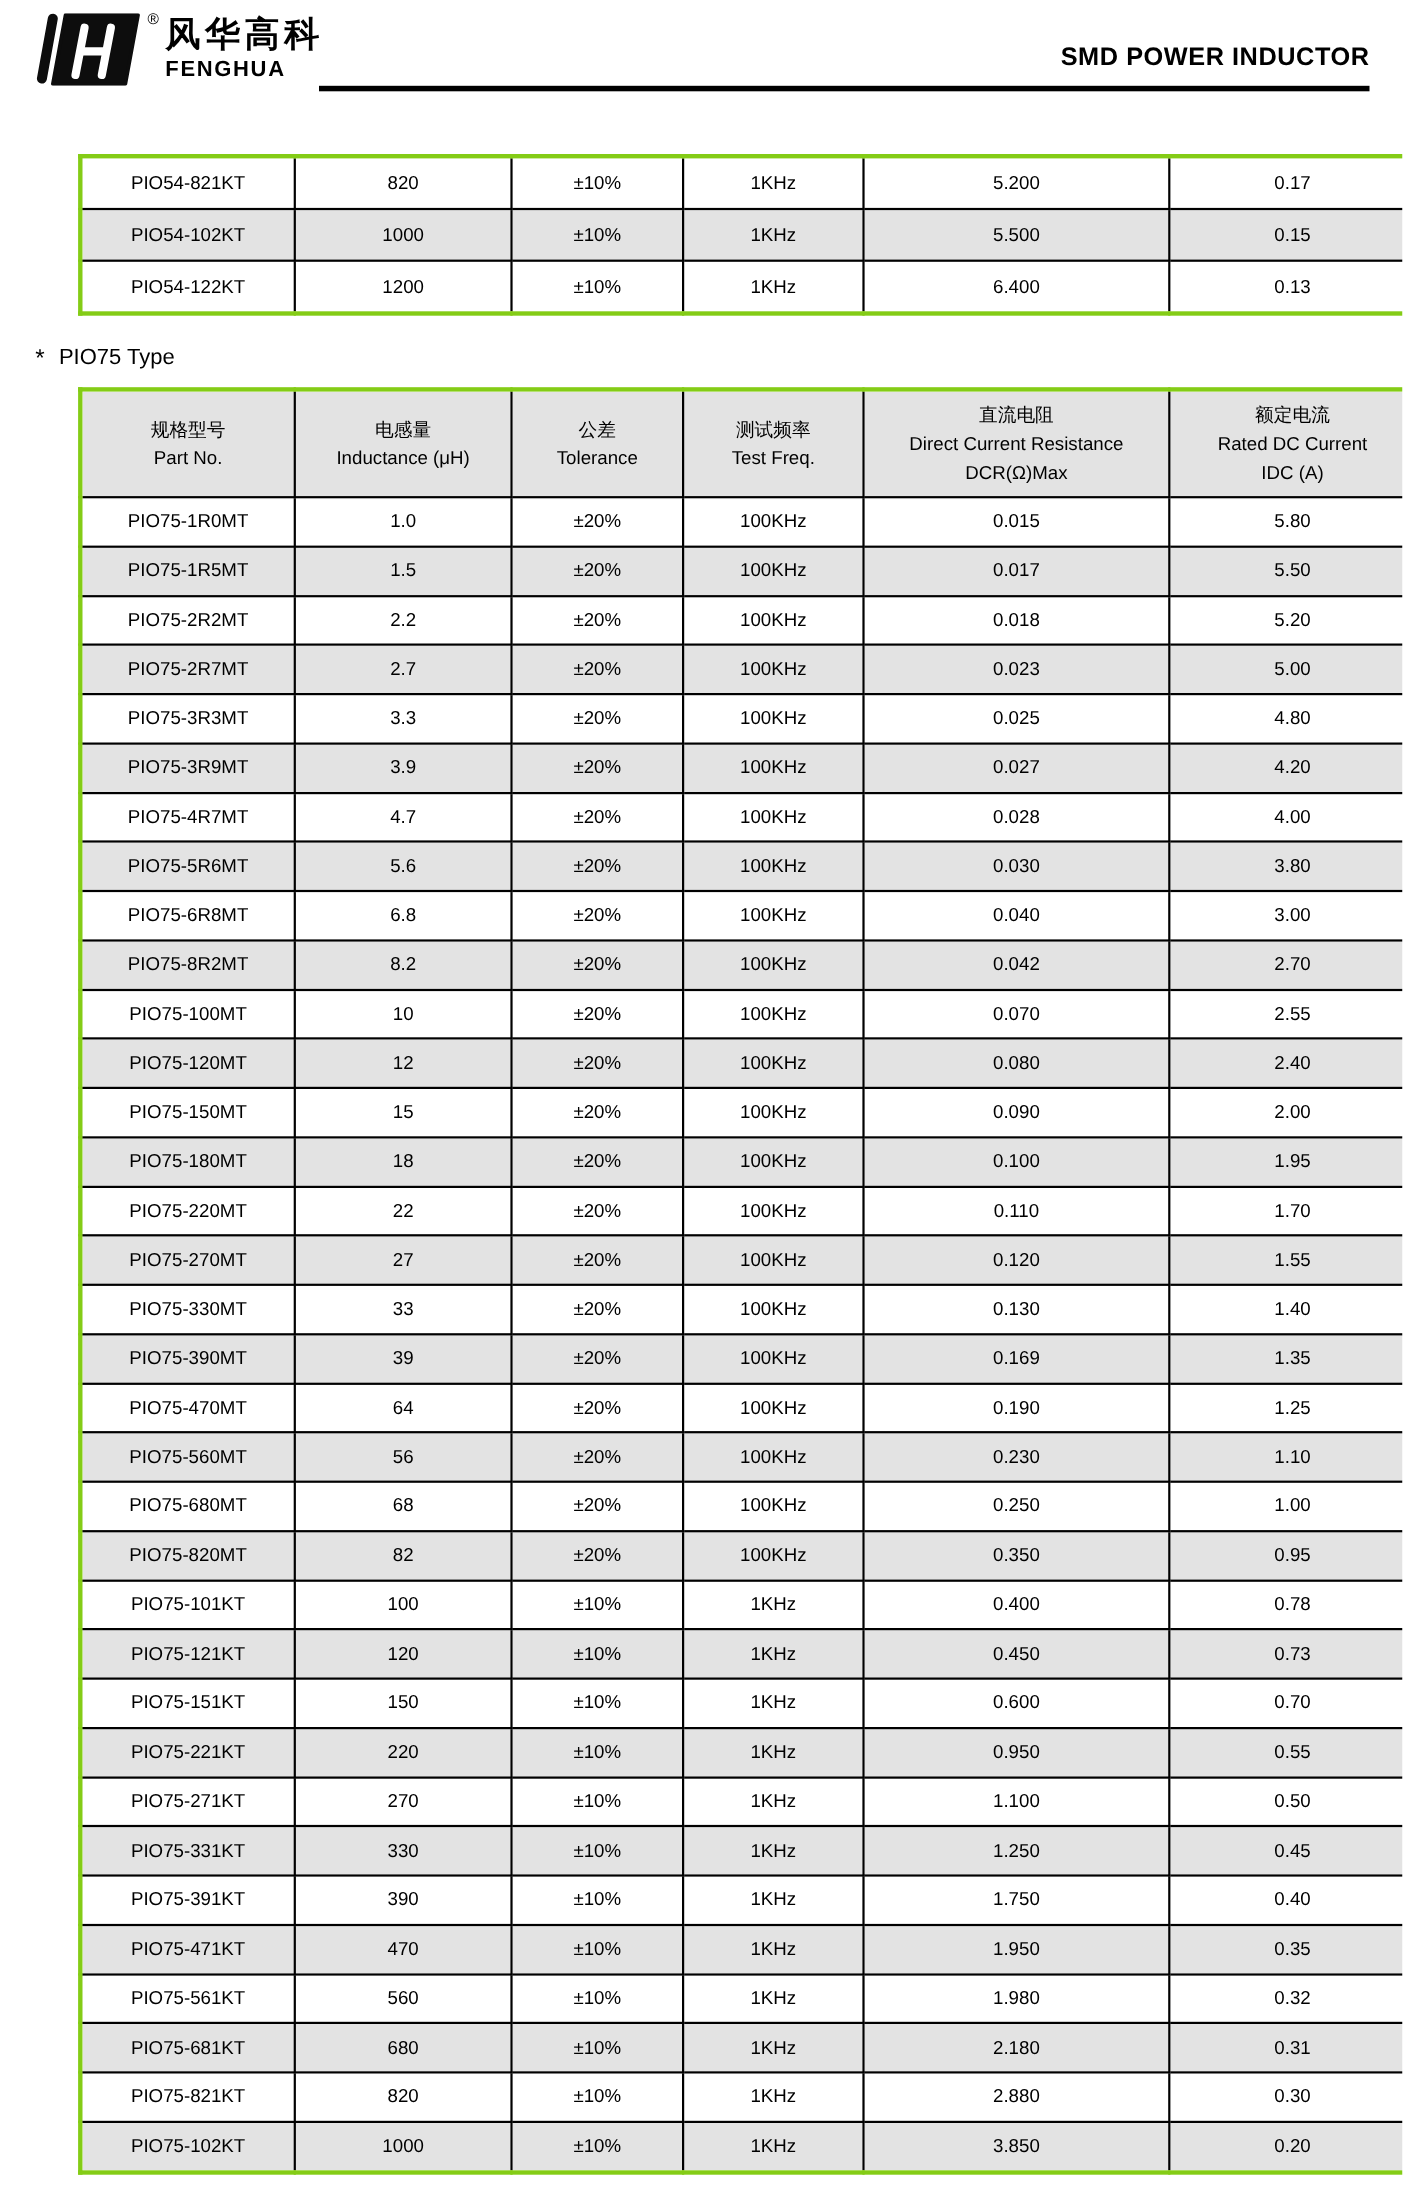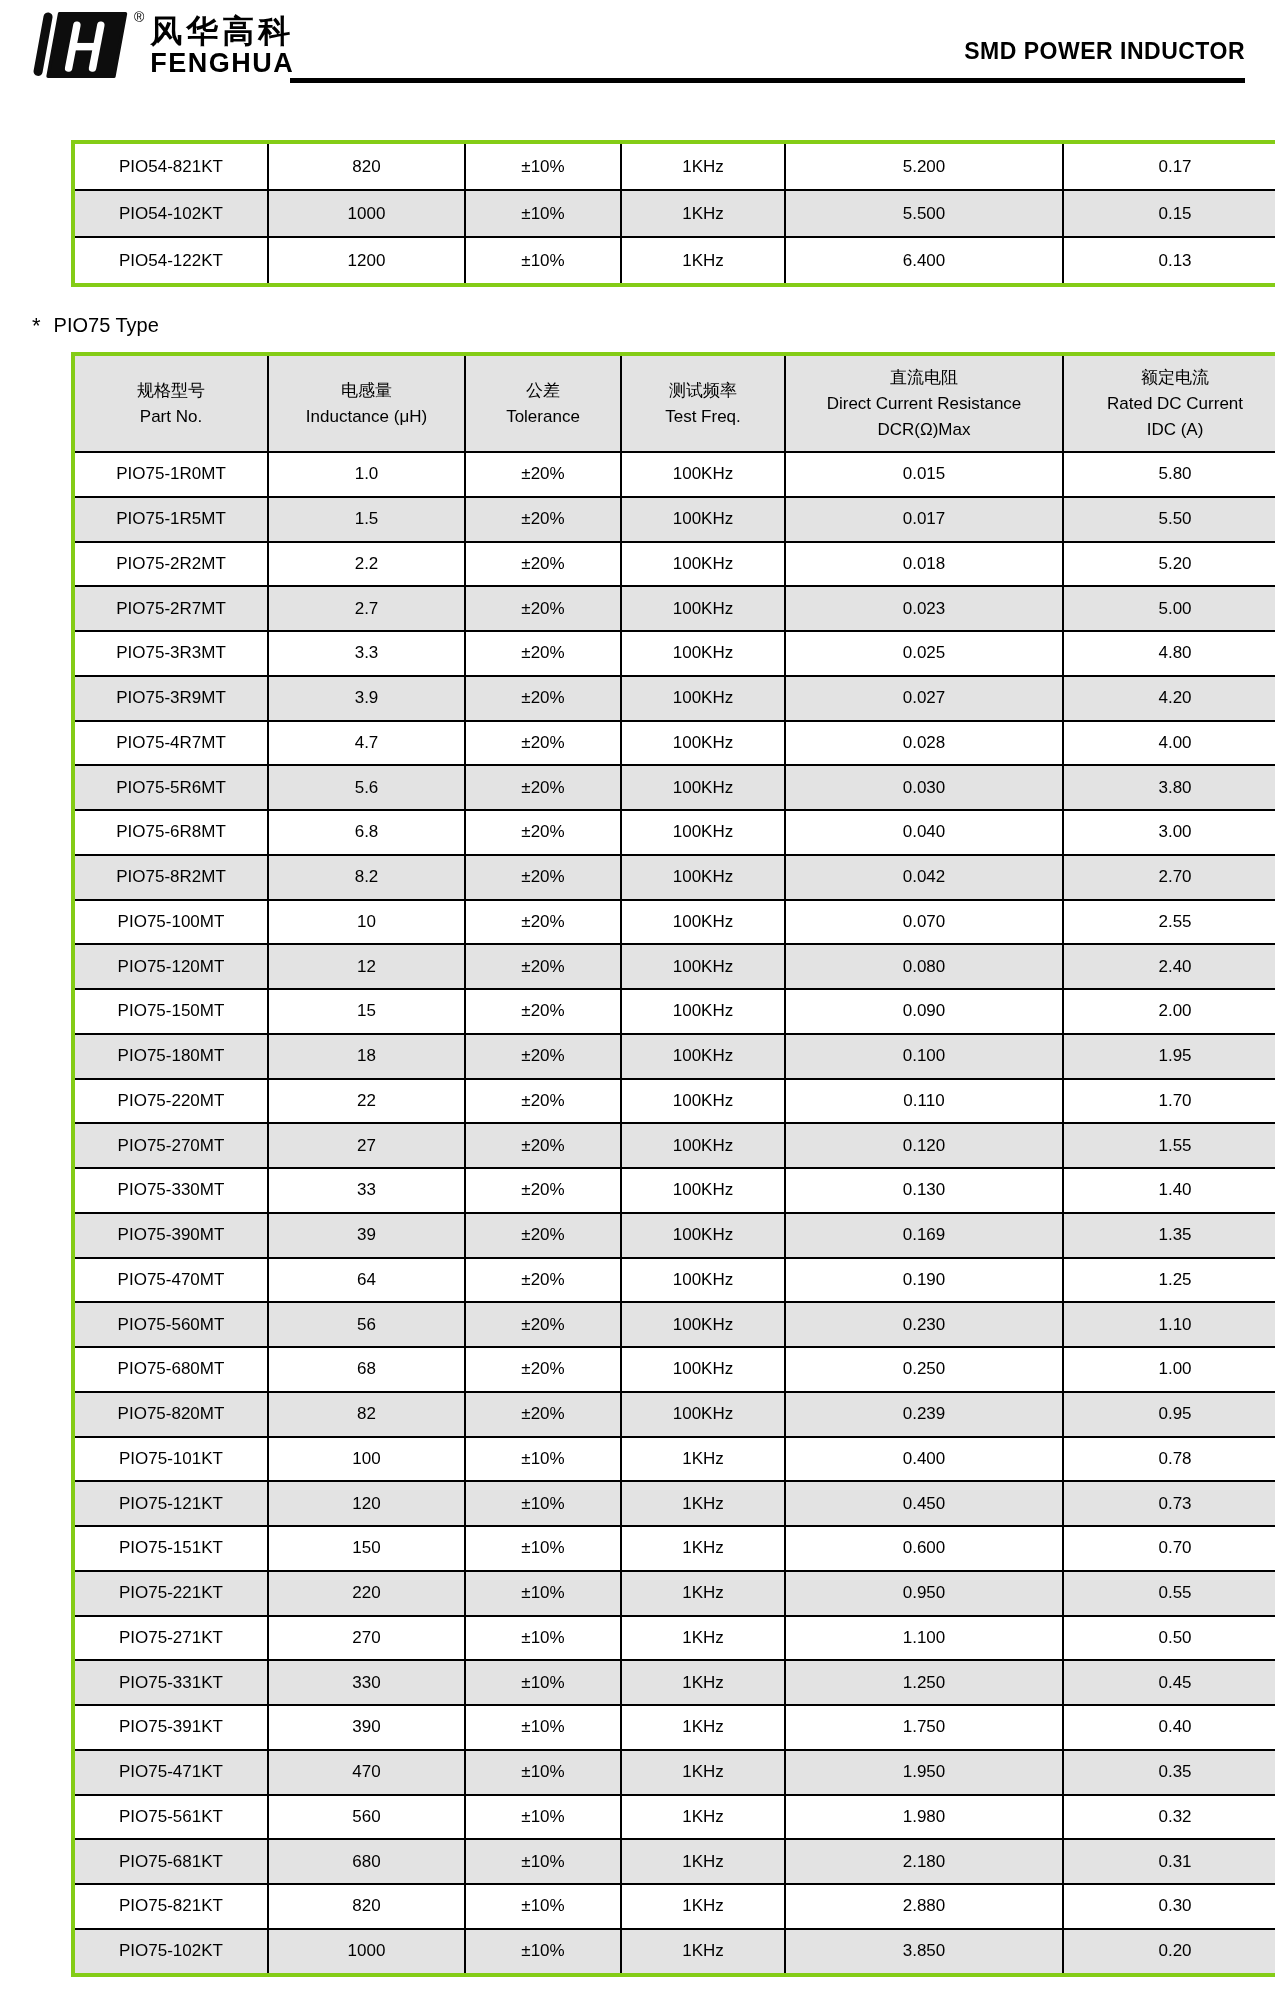--- a/index.html
+++ b/index.html
@@ -10,21 +10,21 @@
     font-family:"Liberation Sans","DejaVu Sans",sans-serif;
     overflow:hidden;
   }
 
   
   .logo-wrap{position:absolute;left:30px;top:12px;display:flex;align-items:flex-start;}
   .logo-mark{width:102px;height:66px;}
   .reg-mark{font-size:14px;line-height:14px;margin:-2px 6px 0 2px;}
   .brand-text{display:flex;flex-direction:column;margin-top:2px;}
   .brand-cn{font-size:32px;font-weight:700;letter-spacing:4px;line-height:34px;}
-  .brand-en{font-size:27px;font-weight:700;letter-spacing:1.5px;line-height:29px;margin-top:1px;}
+  .brand-en{font-size:20px;font-weight:700;letter-spacing:1.5px;line-height:29px;margin-top:1px;}
   .doc-title{
     position:absolute;right:30px;top:38px;
     font-size:23px;font-weight:700;letter-spacing:0.5px;
   }
   .header-rule{position:absolute;left:290px;top:78px;width:955px;height:5px;background:#000;}
 
   
   .section{
     position:absolute;left:32px;top:314px;
     font-size:20px;display:flex;align-items:center;gap:13px;
@@ -323,21 +323,21 @@
           <td>±20%</td>
           <td>100KHz</td>
           <td>0.250</td>
           <td>1.00</td>
         </tr>
         <tr>
           <td>PIO75-820MT</td>
           <td>82</td>
           <td>±20%</td>
           <td>100KHz</td>
-          <td>0.239</td>
+          <td>0.350</td>
           <td>0.95</td>
         </tr>
         <tr>
           <td>PIO75-101KT</td>
           <td>100</td>
           <td>±10%</td>
           <td>1KHz</td>
           <td>0.400</td>
           <td>0.78</td>
         </tr>

